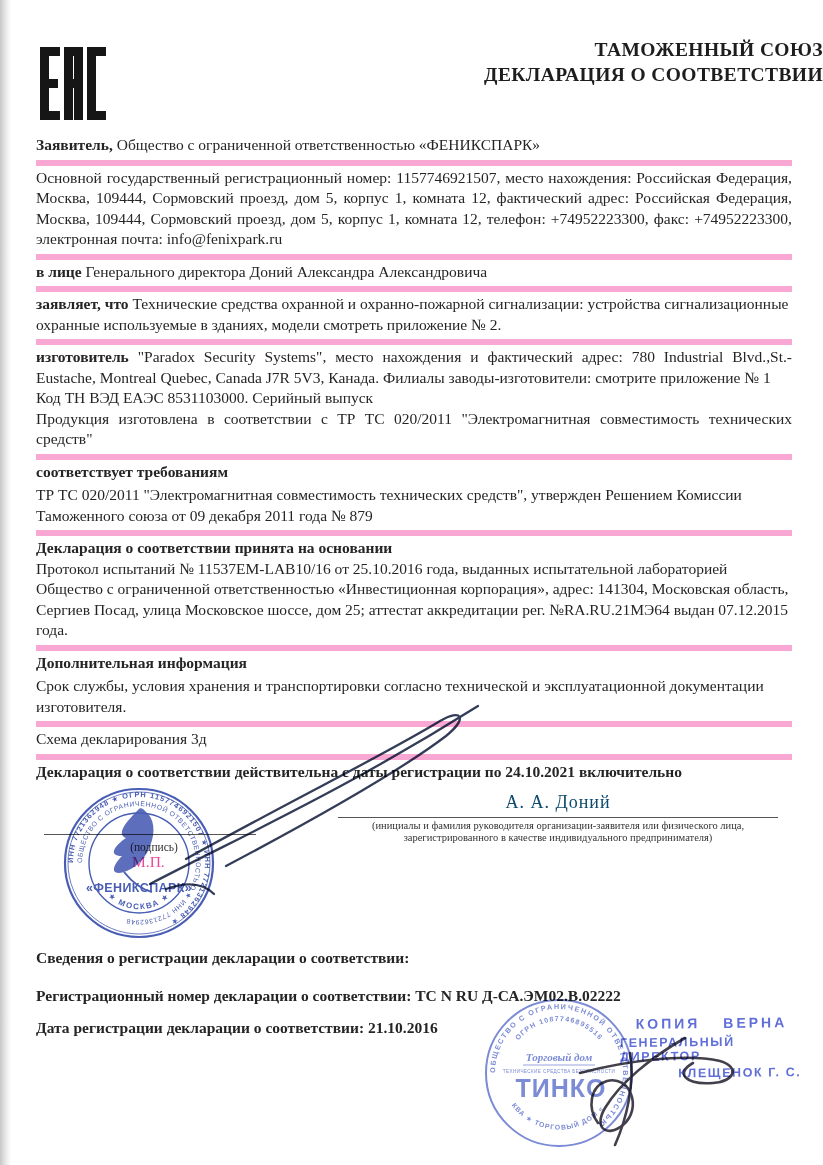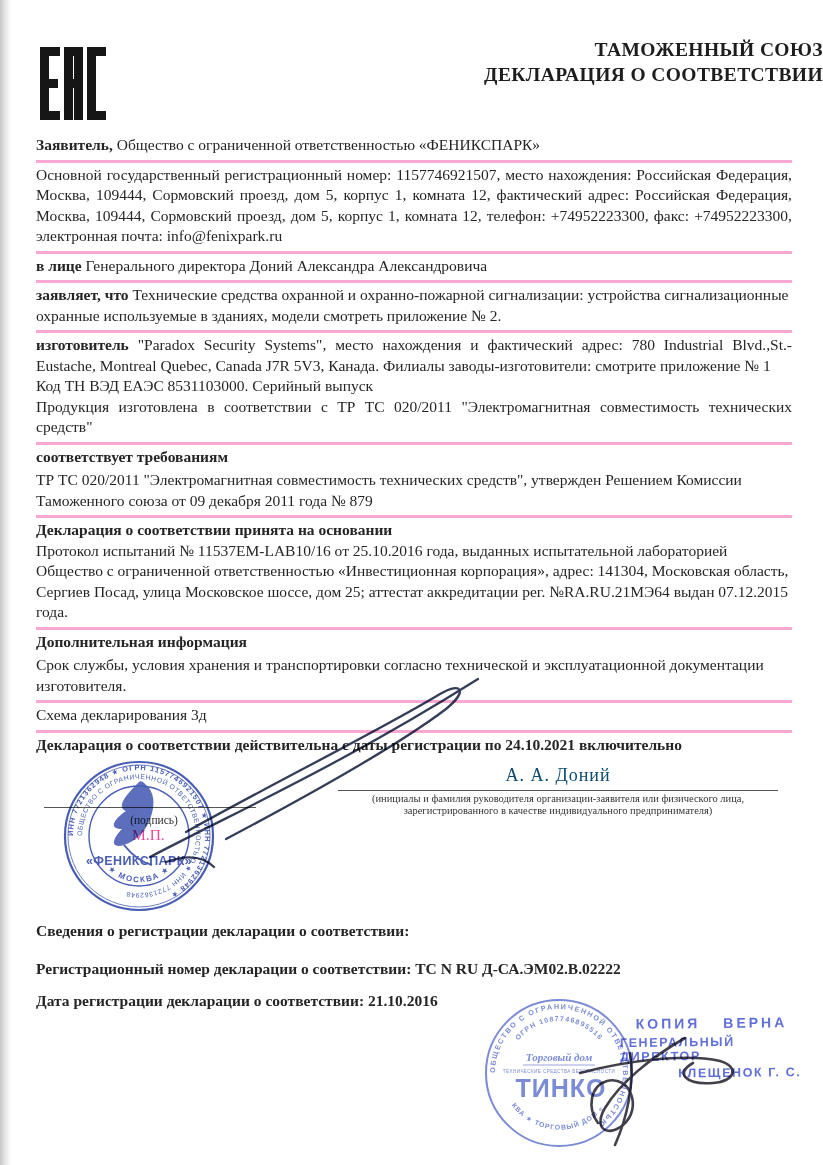--- a/index.html
+++ b/index.html
@@ -5,21 +5,21 @@
   html,body{margin:0;padding:0;background:#ffffff;}
   .page{position:relative;width:823px;height:1165px;background:#fff;overflow:hidden;
         font-family:"Liberation Serif","DejaVu Serif",serif;color:#222;}
   .scan-edge{position:absolute;left:0;top:0;width:11px;height:100%;
         background:linear-gradient(to right,#c7c7c7 0%,#eaeaea 55%,#ffffff 100%);}
   .eac-logo{position:absolute;left:40px;top:47px;}
   .doc-title{text-align:right;padding-top:37px;font-weight:bold;font-size:19.5px;
         line-height:25px;letter-spacing:.4px;color:#1d1d1d;}
   .content{margin:46px 31px 0 36px;font-size:15.5px;line-height:20.5px;color:#252525;}
   .row{padding:2px 0 4px;}
-  .bb{border-bottom:3px solid #f9a8d4;}
+  .bb{border-bottom:6px solid #f9a8d4;}
   .b{font-weight:bold;}
   .justify{text-align:justify;}
   .gap-top{}
   .sm-gap{margin-top:3px;}
   
   .sig-area{position:relative;height:152px;}
   .sig-line-left{position:absolute;left:8px;top:48px;width:212px;border-top:1px solid #555;}
   .sig-caption-left{position:absolute;left:58px;top:51px;width:120px;text-align:center;
         font-size:11.5px;color:#333;}
   .mp-label{position:absolute;left:96px;top:66px;width:80px;text-align:left;

